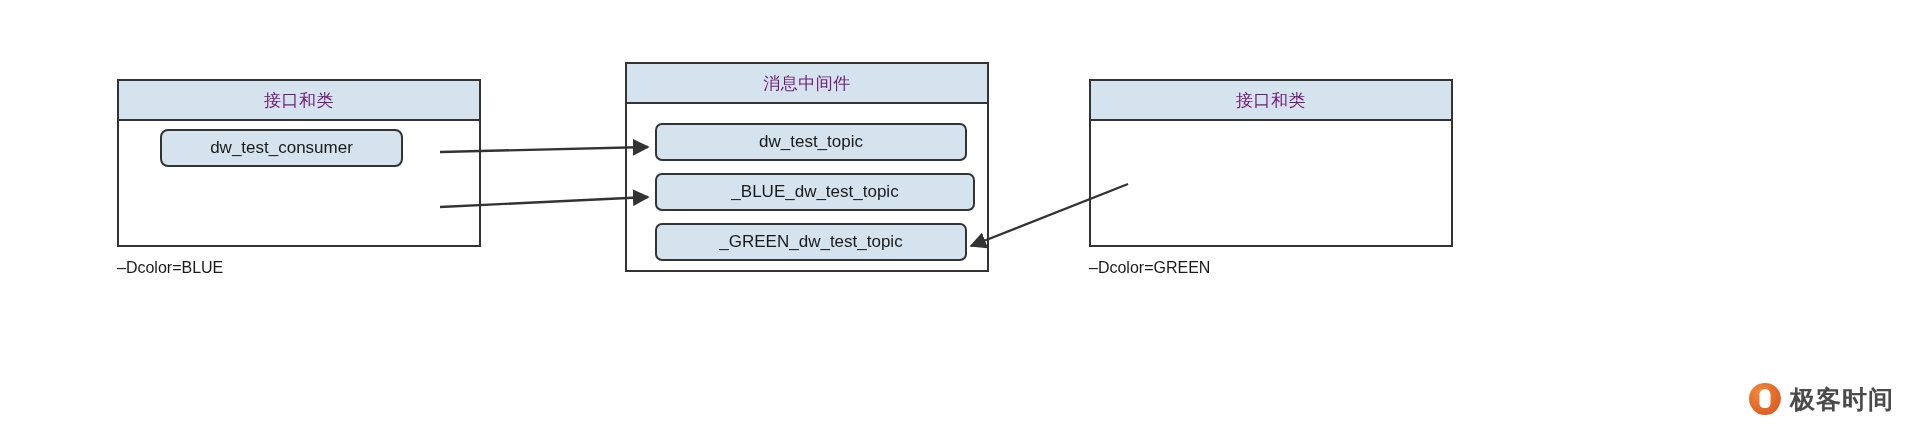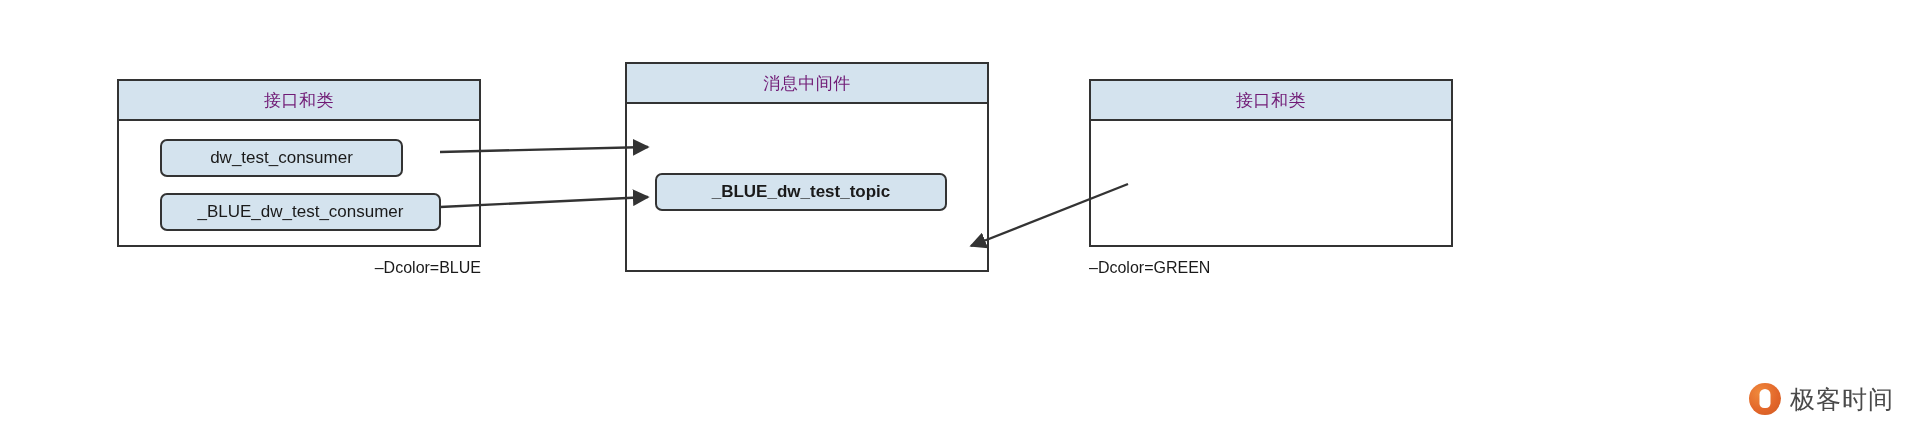--- a/index.html
+++ b/index.html
@@ -71,50 +71,50 @@
     z-index: 3;
   }
 
   
   #pkg-left {
     left: 117px;
     top: 79px;
     width: 364px;
     height: 168px;
   }
-  #node-left-0 { left: 41px; top: 18px;  width: 243px; height: 38px; }
+  #node-left-0 { left: 41px; top: 8px;  width: 243px; height: 38px; border-radius: 8px; }
   #node-left-1 { left: 41px; top: 72px;  width: 281px; height: 38px; }
 
   #pkg-middle {
     left: 625px;
     top: 62px;
     width: 364px;
     height: 210px;
   }
   #node-mid-0 { left: 28px; top: 19px;  width: 312px; height: 38px; }
-  #node-mid-1 { left: 28px; top: 69px;  width: 292px; height: 38px; font-weight: bold; }
+  #node-mid-1 { left: 28px; top: 69px;  width: 320px; height: 38px; }
   #node-mid-2 { left: 28px; top: 119px; width: 312px; height: 38px; }
 
   #pkg-right {
     left: 1089px;
     top: 79px;
     width: 364px;
     height: 168px;
   }
   #node-right-0 { left: 41px; top: 52px; width: 281px; height: 38px; }
 
   
   .caption {
     position: absolute;
     font-size: 16px;
     color: #1a1a1a;
     white-space: nowrap;
     z-index: 4;
   }
-  #caption-left  { left: 117px; top: 259px; width: 364px; text-align: right; }
+  #caption-left  { left: 117px; top: 259px; width: 364px; text-align: left; }
   #caption-right { left: 1089px; top: 259px; width: 364px; text-align: left; }
 
   
   #watermark {
     position: absolute;
     right: 26px;
     bottom: 22px;
     display: flex;
     align-items: center;
     gap: 9px;
@@ -137,21 +137,21 @@
     left: 50%;
     top: 6px;
     transform: translateX(-50%);
     width: 11px;
     height: 19px;
     background: #ffffff;
     border-radius: 6px 6px 5px 5px;
   }
   #watermark .wm-text {
     font-size: 25px;
-    font-weight: 400;
+    font-weight: 700;
     color: #4a4a4a;
     letter-spacing: 1px;
     line-height: 1;
   }
 </style>
 </head>
 <body>
 
 <svg id="connector-layer" viewBox="0 0 1920 437" width="1920" height="437" xmlns="http://www.w3.org/2000/svg">
   <defs>
@@ -164,29 +164,30 @@
 
   <path d="M 440 207 L 648 197" fill="none" stroke="#333333" stroke-width="2.4" marker-end="url(#arrow-head)"></path>
 
   <path d="M 1128 184 L 971 246" fill="none" stroke="#333333" stroke-width="2.4" marker-end="url(#arrow-head)"></path>
 </svg>
 
 <div class="package" id="pkg-left">
   <div class="package-header">接口和类</div>
   <div class="package-body">
     <div class="node" id="node-left-0">dw_test_consumer</div>
-    <div class="node" id="node-left-1">_BLUE_dw_test_consumer</div>
   </div>
 </div>
 <div class="caption" id="caption-left">–Dcolor=BLUE</div>
 
 <div class="package" id="pkg-middle">
   <div class="package-header">消息中间件</div>
   <div class="package-body">
+    <div class="node" id="node-mid-0">dw_test_topic</div>
     <div class="node" id="node-mid-1">_BLUE_dw_test_topic</div>
+    <div class="node" id="node-mid-2">_GREEN_dw_test_topic</div>
   </div>
 </div>
 
 <div class="package" id="pkg-right">
   <div class="package-header">接口和类</div>
 </div>
 <div class="caption" id="caption-right">–Dcolor=GREEN</div>
 
 <div id="watermark">
   <div class="wm-mark"></div>

